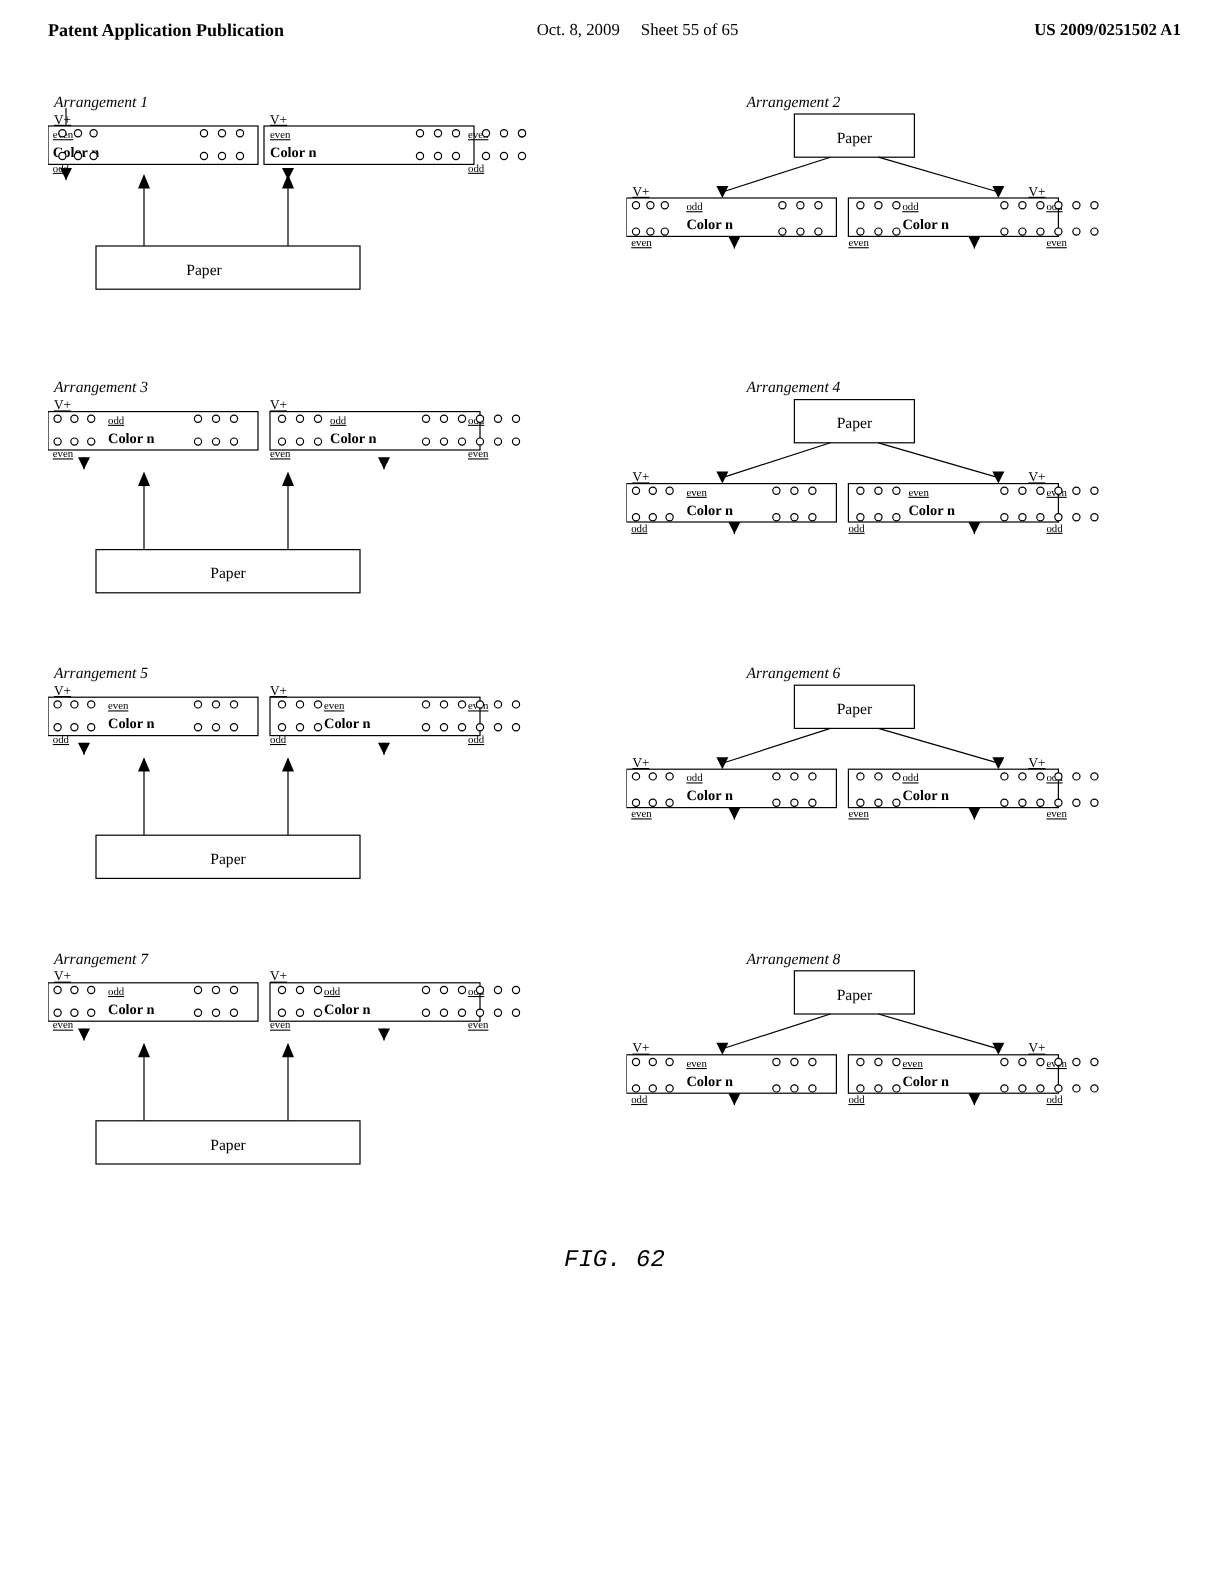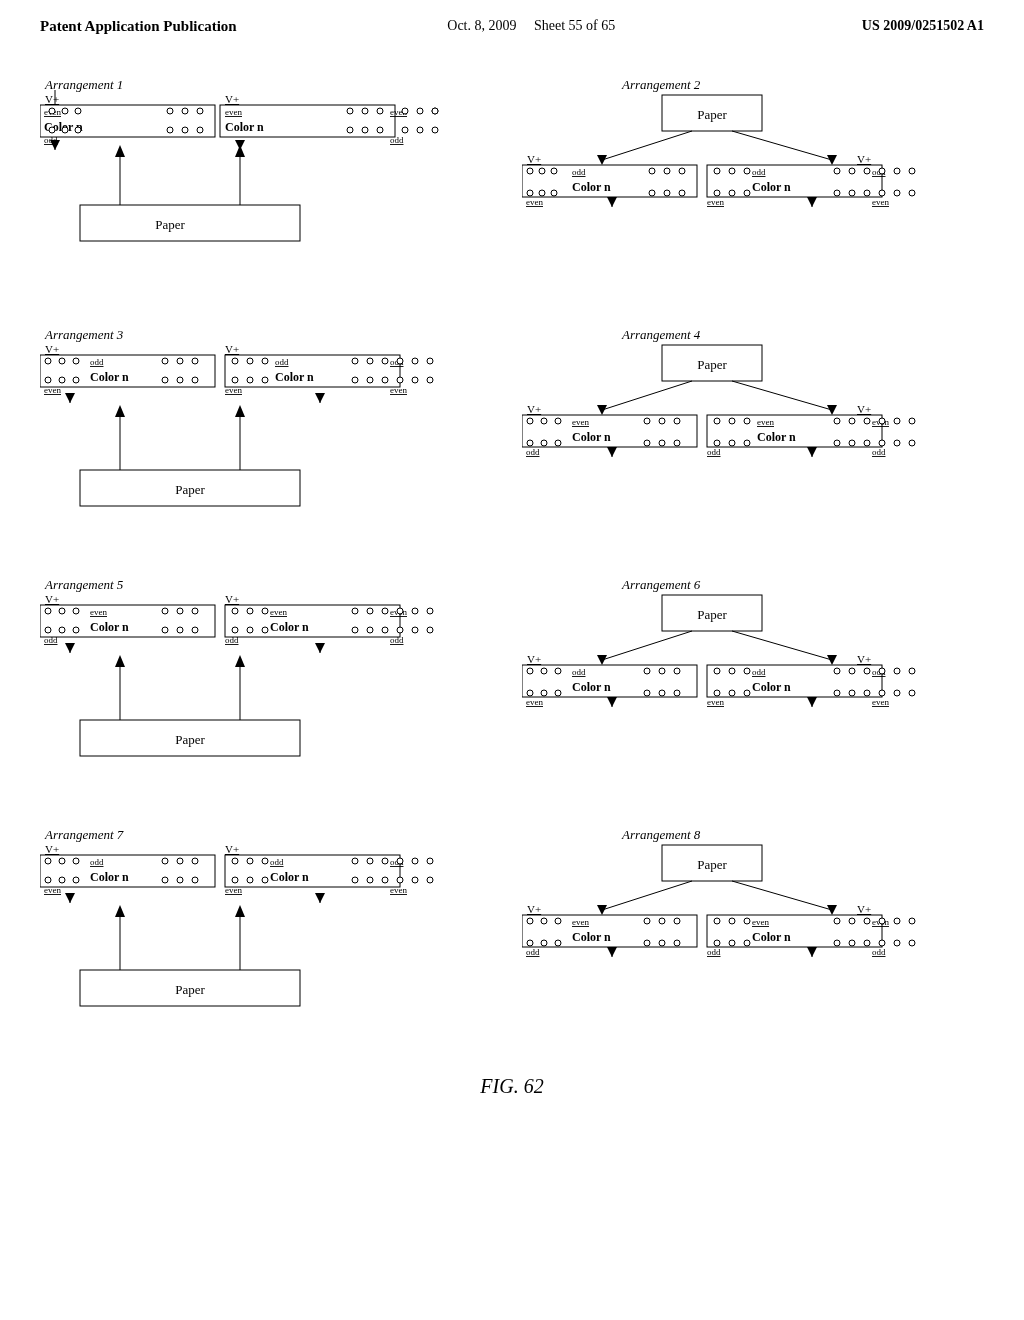--- a/index.html
+++ b/index.html
@@ -37,40 +37,40 @@
 
     
     .main-content {
       padding: 20px 40px 40px 40px;
     }
 
     
     .arrangements-grid {
       display: grid;
       grid-template-columns: 1fr 1fr;
-      gap: 30px 20px;
+      gap: 18px 20px;
       margin-top: 10px;
     }
 
     .arrangement {
       position: relative;
       min-height: 220px;
     }
 
     
     svg {
       display: block;
     }
 
     .figure-caption {
       text-align: center;
       font-style: italic;
       font-size: 20px;
       margin-top: 30px;
-      font-family: Liberation Serif, serif;
+      font-family: Liberation Mono, monospace;
     }
   </style>
 </head>
 <body>
 
 <div class="header">
   <div class="header-left">Patent Application Publication</div>
   <div class="header-center">
     <span>Oct. 8, 2009</span>
     &nbsp;&nbsp;&nbsp;

